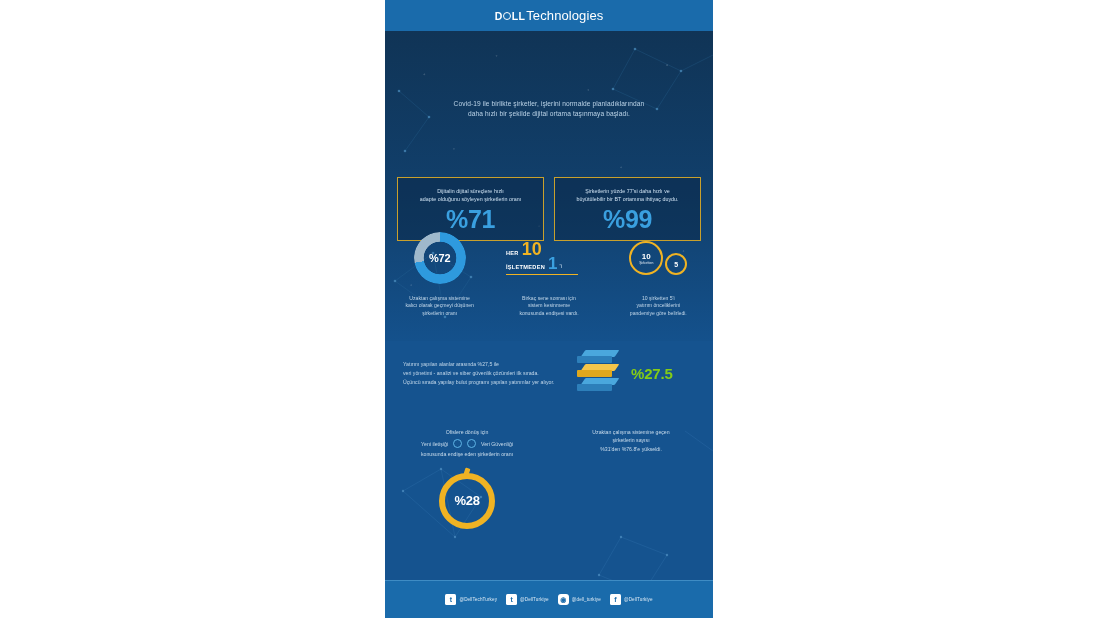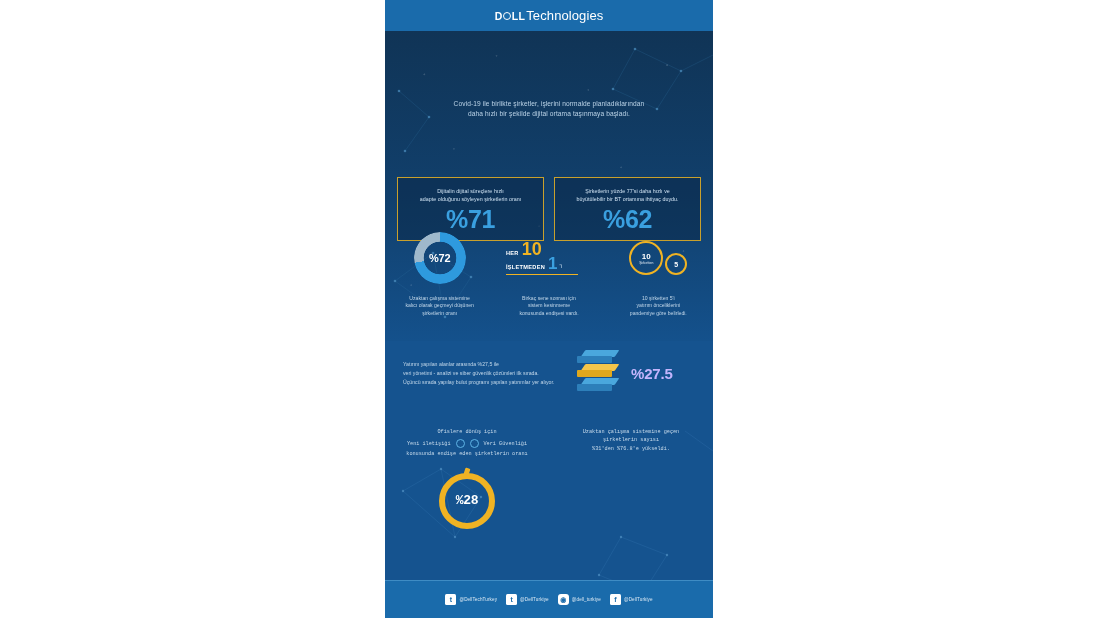--- a/index.html
+++ b/index.html
@@ -173,30 +173,30 @@
     position: absolute; left: 0; top: 6px; width: 35px; height: 7px; border-radius: 1px;
   }
   .slab.b1 { top: 0; }
   .slab.b2 { top: 14px; }
   .slab.b3 { top: 28px; }
   .slab.blue .top { background: #4aa7dd; }
   .slab.blue .front { background: #2d7fba; }
   .slab.gold .top { background: #f5c64a; }
   .slab.gold .front { background: #e0a81c; }
   .r275-val {
-    font-size: 15px; font-weight: bold; color: #c4b5fd;
+    font-size: 15px; font-weight: bold; color: #84cc16;
     letter-spacing: -.2px; margin-left: 10px;
   }
 
   
   .botrow {
     position: absolute; left: 0; top: 428px; width: 100%;
     display: flex; z-index: 4;
   }
-  .bcol { flex: 1; display: flex; flex-direction: column; align-items: center; font-family: Liberation Mono, monospace; }
+  .bcol { flex: 1; display: flex; flex-direction: column; align-items: center; }
   .bcap { font-size: 5.2px; color: #c9dcec; line-height: 8.4px; text-align: center; }
   .legend-row {
     display: flex; align-items: center; justify-content: center;
     gap: 5px; margin: 3px 0 2px;
   }
   .legend-ring {
     width: 9px; height: 9px; border: 1.2px solid #5fb4e6; border-radius: 50%;
   }
   .legend-txt { font-size: 5.2px; color: #c9dcec; }
 
@@ -316,21 +316,21 @@
 
     <div class="boxrow">
       <div class="goldbox">
         <div class="cap">Dijitalin dijital süreçlere hızlı</div>
         <div class="cap">adapte olduğunu söyleyen şirketlerin oranı</div>
         <div class="big">%71</div>
       </div>
       <div class="goldbox">
         <div class="cap">Şirketlerin yüzde 77'si daha hızlı ve</div>
         <div class="cap">büyütülebilir bir BT ortamına ihtiyaç duydu.</div>
-        <div class="big">%62</div>
+        <div class="big">%99</div>
       </div>
     </div>
 
     <div class="trio">
 
       <div class="trio-cell">
         <div class="trio-art">
           <div class="donut72">
             <div class="ringbg"></div>
             <div class="val">%72</div>

